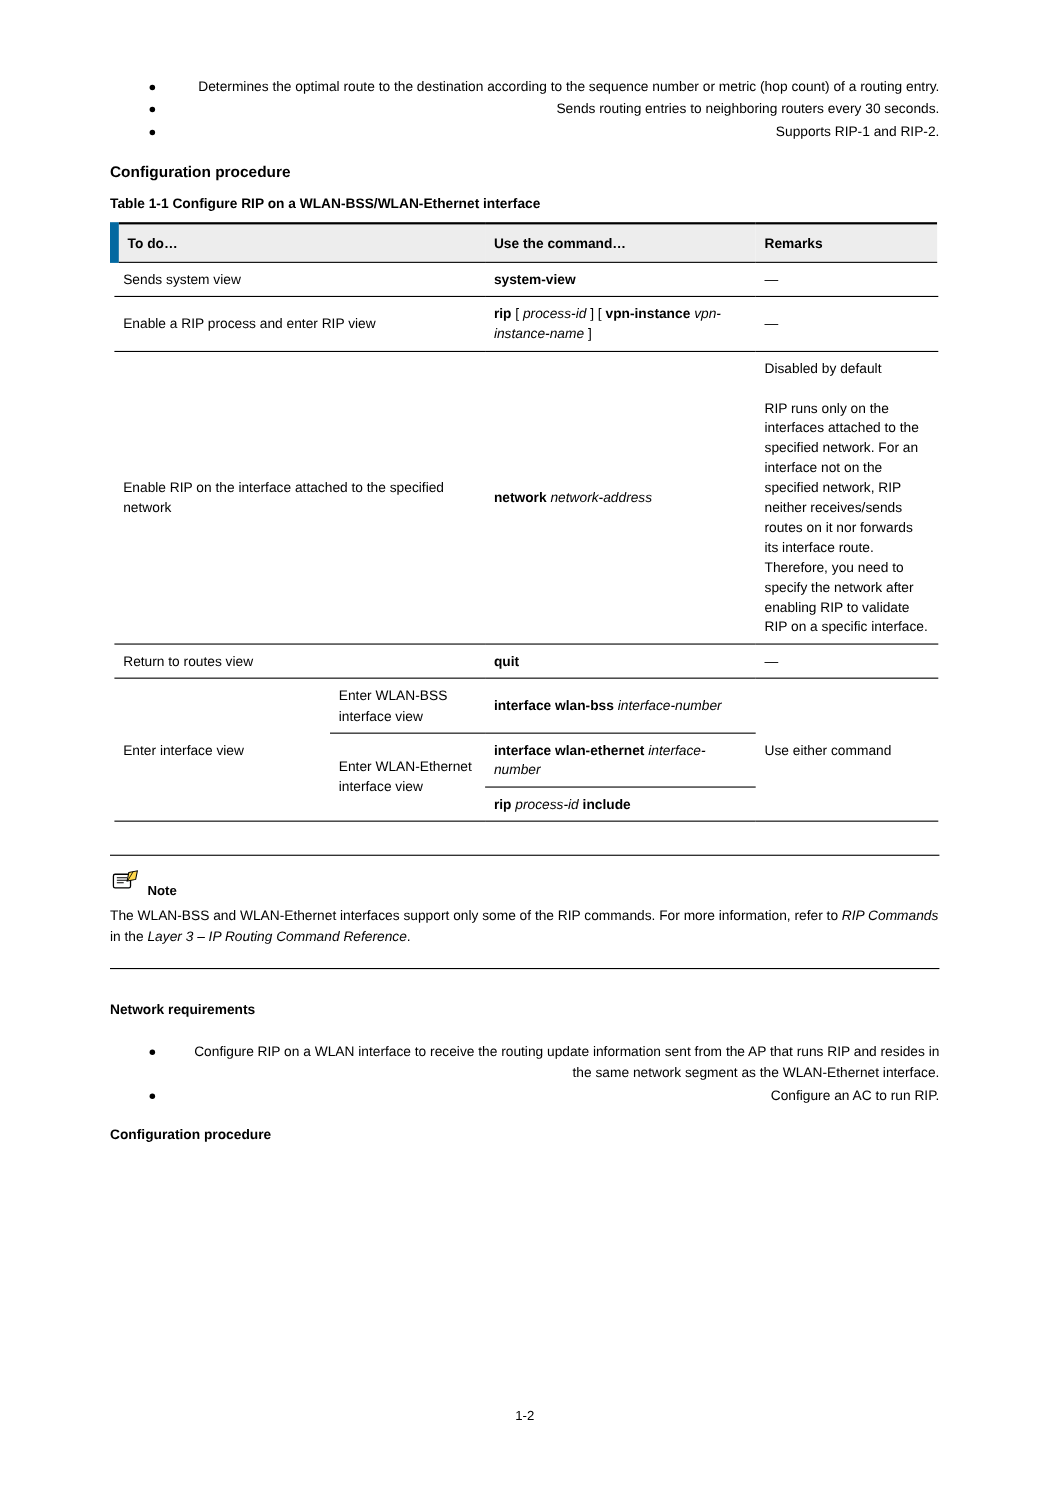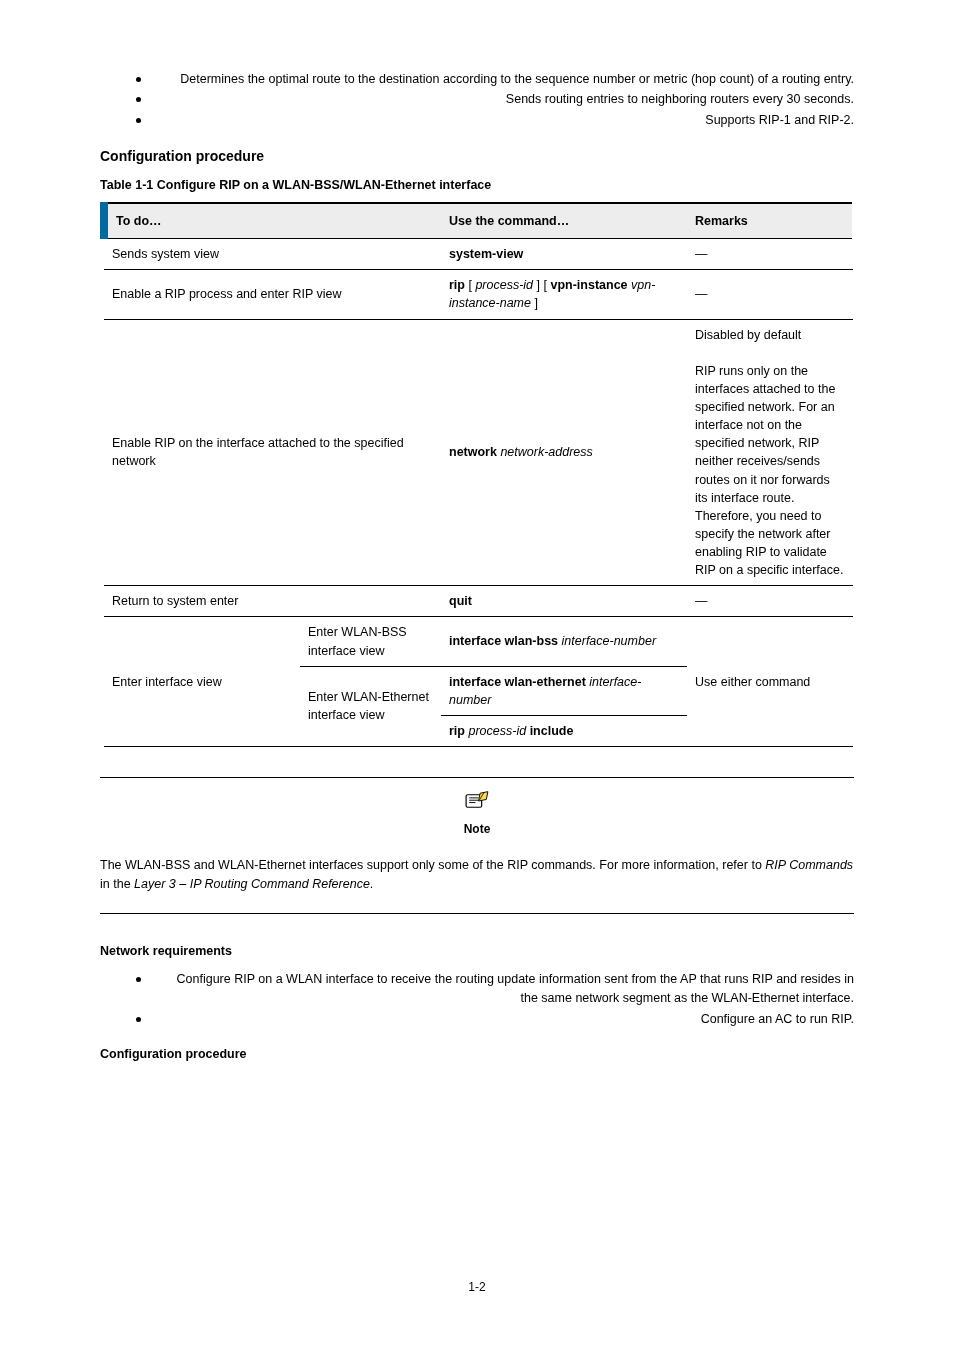--- a/index.html
+++ b/index.html
@@ -98,24 +98,23 @@
   .sep {
     border-top: 1px solid #000;
     margin: 30px 0 12px 0;
   }
   .sep2 {
     border-top: 1px solid #000;
     margin: 18px 0 30px 0;
   }
   .note-row {
     display: flex;
-    align-items: center;
+    align-items: flex-end;
     gap: 6px;
-    margin-bottom: 20px;
-    flex-direction: column;
+    margin-bottom: 6px;
   }
   .note-label {
     font-size: 12px;
     font-weight: bold;
   }
   .note-body {
     font-size: 12.5px;
     line-height: 1.55;
   }
   .note-icon {
@@ -156,21 +155,21 @@
         <td colspan="2">Enable a RIP process and enter RIP view</td>
         <td><span class="cmd">rip</span> [ <span class="arg">process-id</span> ] [ <span class="cmd">vpn-instance</span> <span class="arg">vpn-instance-name</span> ]</td>
         <td>—</td>
       </tr>
       <tr>
         <td colspan="2">Enable RIP on the interface attached to the specified network</td>
         <td><span class="cmd">network</span> <span class="arg">network-address</span></td>
         <td>Disabled by default<br><br>RIP runs only on the interfaces attached to the specified network. For an interface not on the specified network, RIP neither receives/sends routes on it nor forwards its interface route. Therefore, you need to specify the network after enabling RIP to validate RIP on a specific interface.</td>
       </tr>
       <tr>
-        <td colspan="2">Return to system enter</td>
+        <td colspan="2">Return to routes view</td>
         <td><span class="cmd">quit</span></td>
         <td>—</td>
       </tr>
       <tr>
         <td rowspan="3" style="width:180px">Enter interface view</td>
         <td style="width:125px">Enter WLAN-BSS interface view</td>
         <td><span class="cmd">interface wlan-bss</span> <span class="arg">interface-number</span></td>
         <td rowspan="3">Use either command</td>
       </tr>
       <tr>
@@ -196,21 +195,21 @@
         <line x1="27" y1="3" x2="21" y2="13" stroke="#000" stroke-width="1"></line>
       </svg>
     </span>
     <span class="note-label">Note</span>
   </div>
   <div class="note-body">The WLAN-BSS and WLAN-Ethernet interfaces support only some of the RIP commands. For more information, refer to <i>RIP Commands</i> in the <i>Layer 3 – IP Routing Command Reference</i>.</div>
 
   <div class="sep2"></div>
 
 
-  <div style="font-weight:bold;font-size:12.5px;margin-bottom:12px">Network requirements</div>
+  <div style="font-weight:bold;font-size:12.5px;margin-bottom:22px">Network requirements</div>
 
   <ul class="bullets">
     <li>Configure RIP on a WLAN interface to receive the routing update information sent from the AP that runs RIP and resides in the same network segment as the WLAN-Ethernet interface.</li>
     <li>Configure an AC to run RIP.</li>
   </ul>
 
   <div style="font-weight:bold;font-size:12.5px;margin-top:18px">Configuration procedure</div>
 
   <div class="page-number">1-2</div>
 </div>

